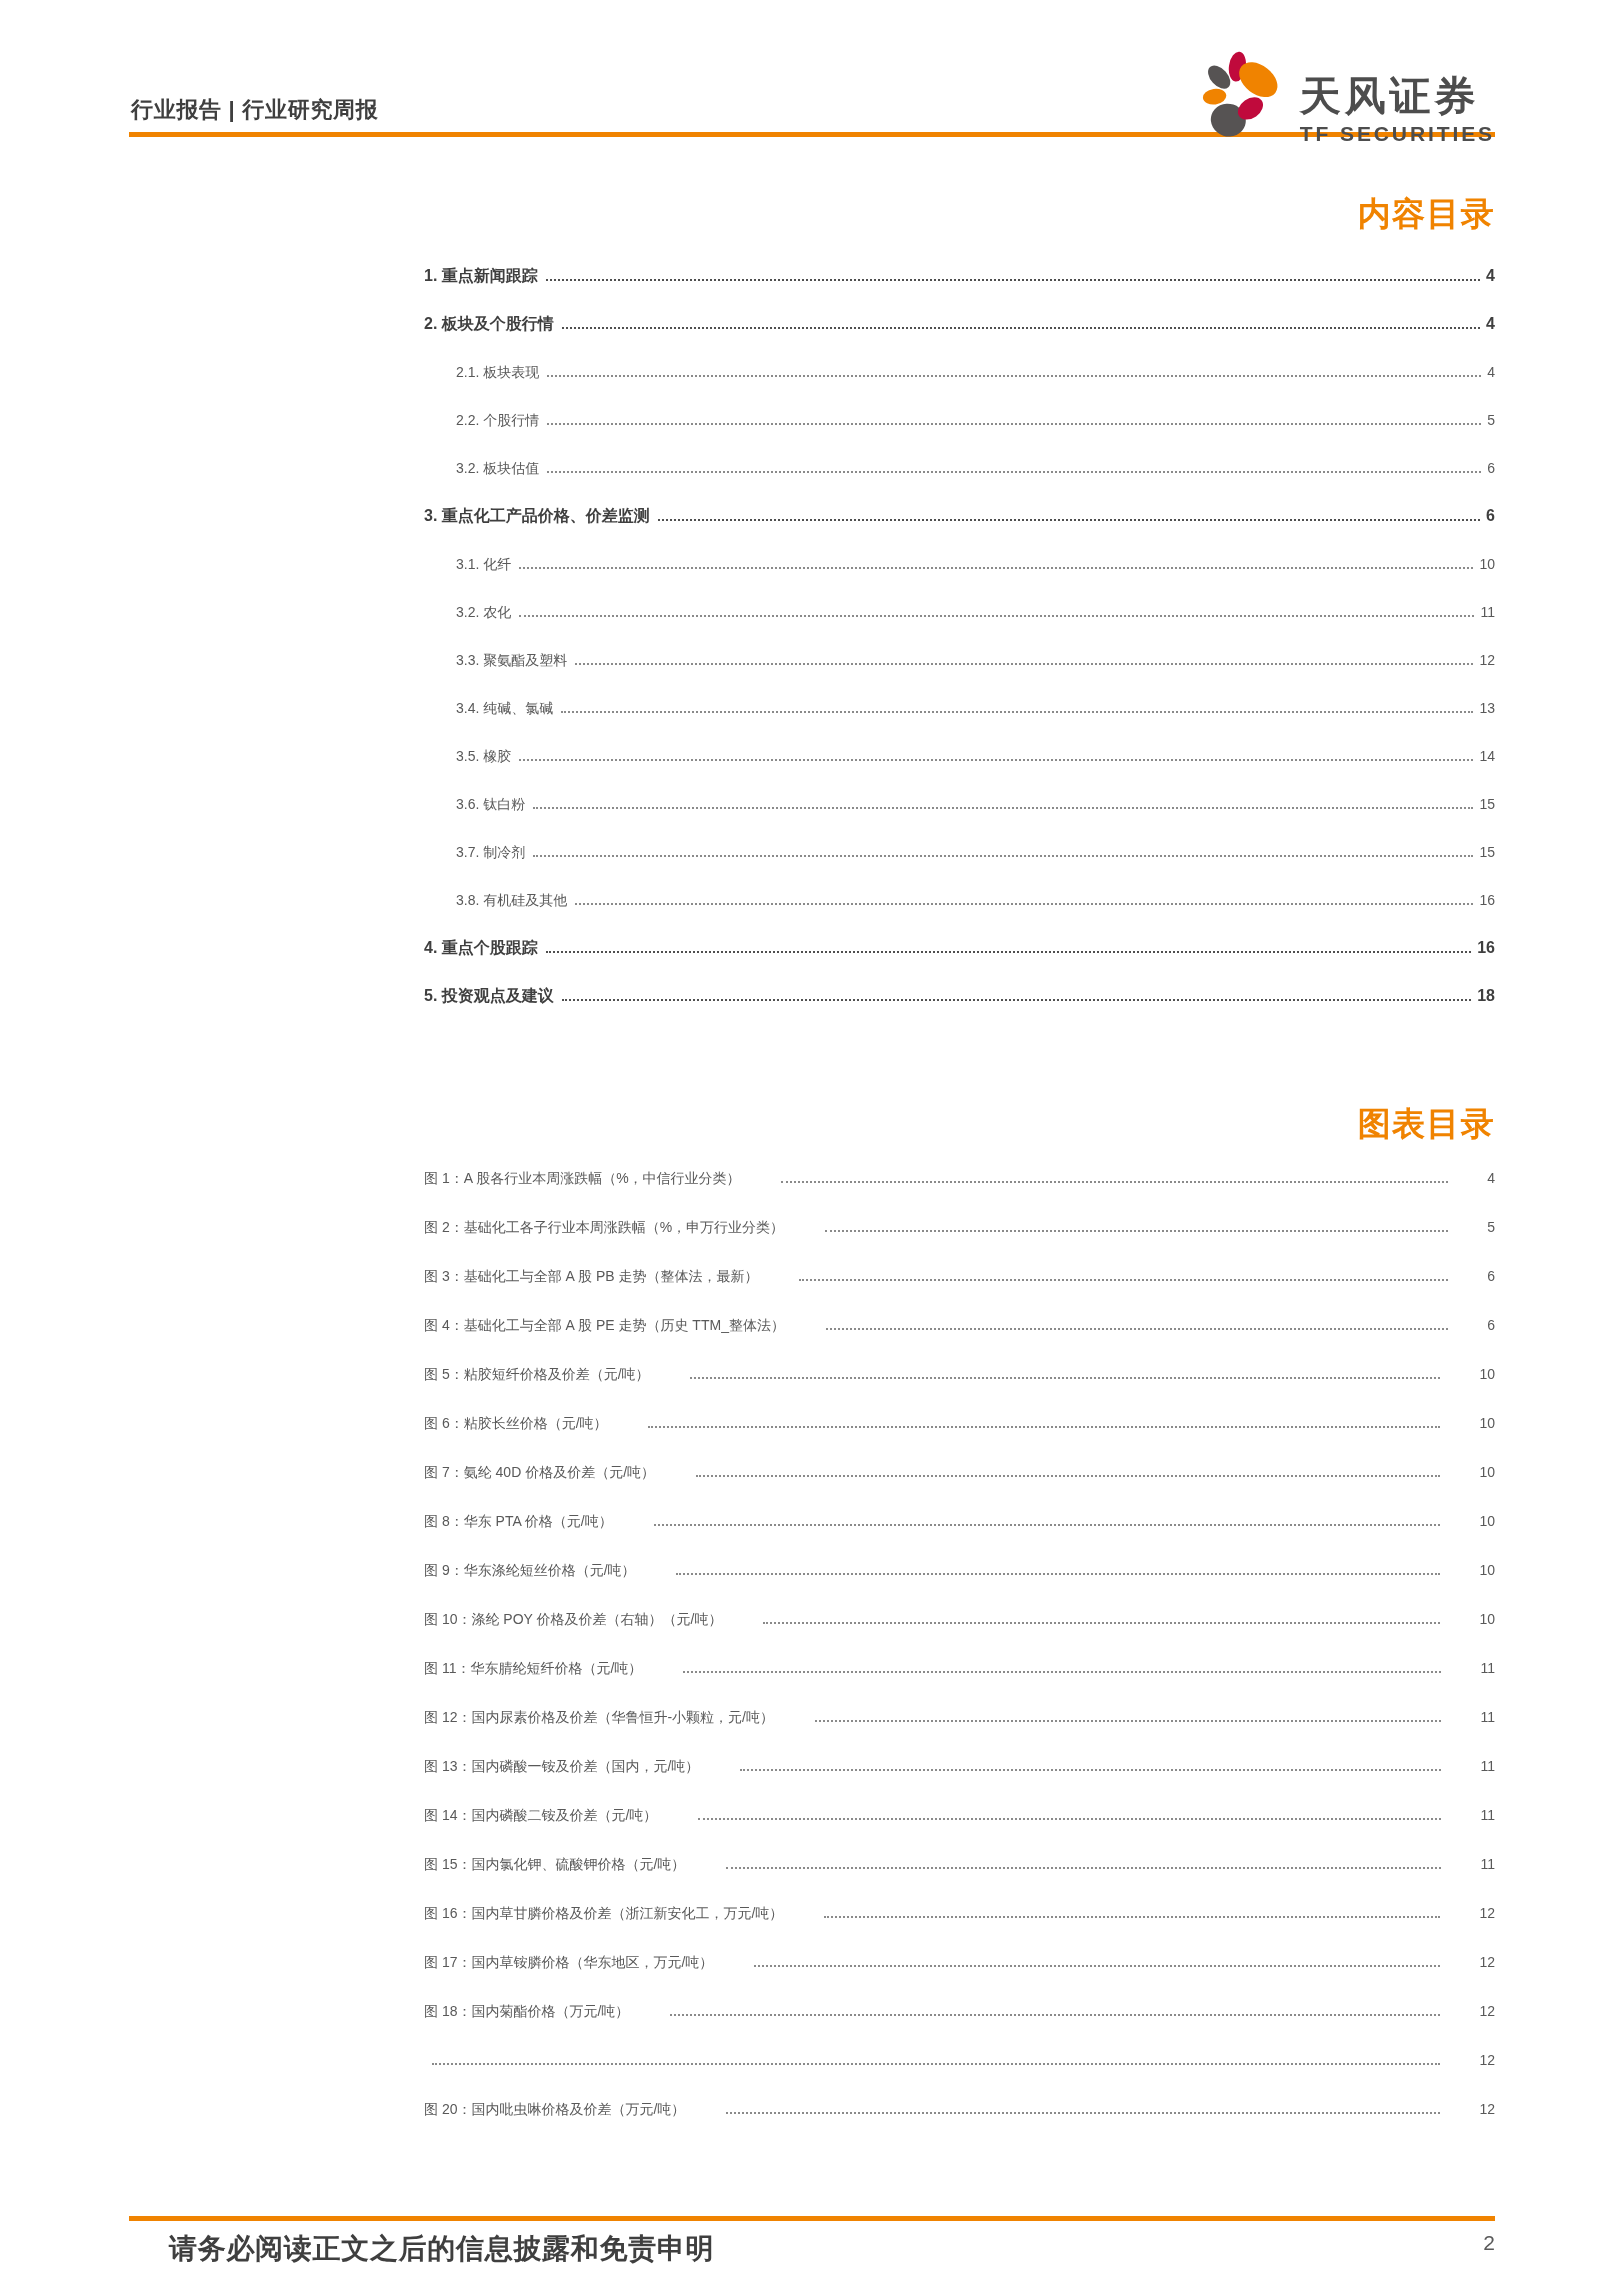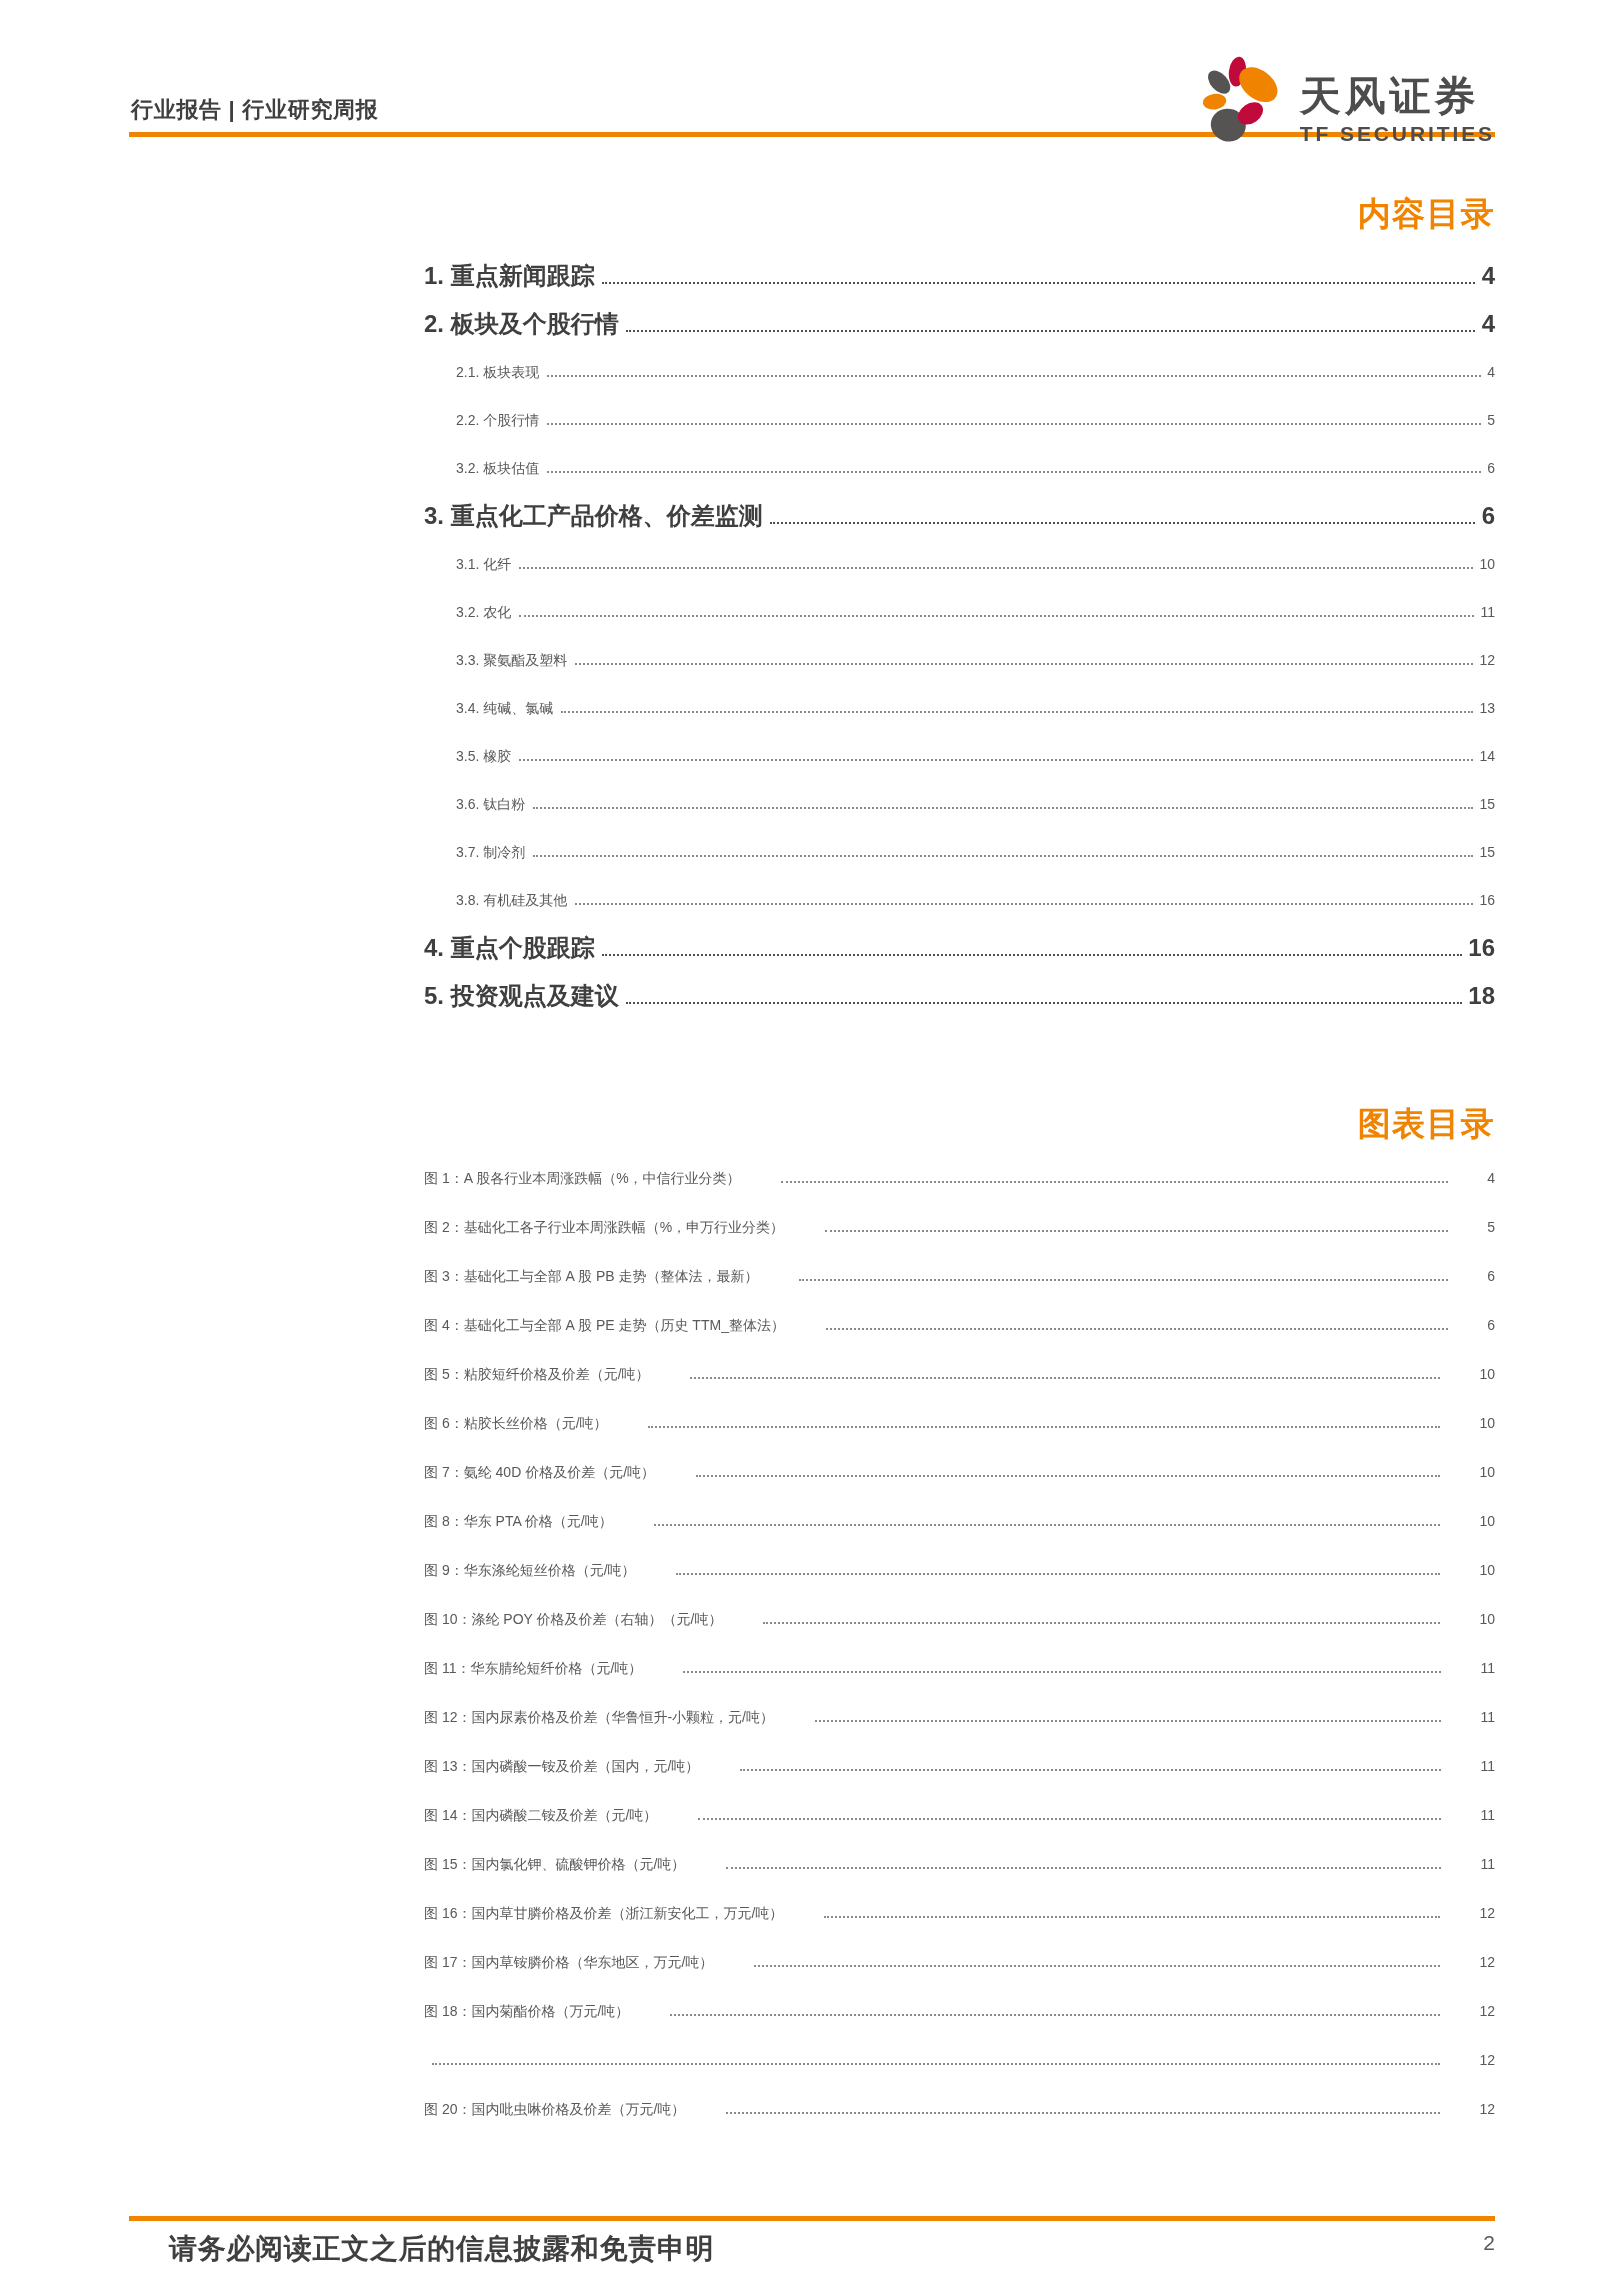--- a/index.html
+++ b/index.html
@@ -26,21 +26,21 @@
   }
   .rule{
     position:absolute;left:129px;width:1366px;height:5.2px;
     background:var(--accent);
   }
   .rule.top{top:132px;}
   .rule.bottom{top:2216px;}
 
   .logo{
     position:absolute;top:51px;right:128px;
-    display:flex;align-items:flex-end;gap:18px;z-index:2;
+    display:flex;align-items:flex-start;gap:18px;z-index:2;
   }
   .logo-flower{width:80px;height:90px;display:block;}
   .logo-text{display:flex;flex-direction:column;margin-top:25px;}
   .logo-cn{
     font-size:41px;font-weight:700;color:#4D4D4D;
     letter-spacing:3.9px;line-height:1.0;white-space:nowrap;
   }
   .logo-en{
     font-size:21px;font-weight:700;color:#4D4D4D;
     letter-spacing:2.9px;margin-top:5.2px;white-space:nowrap;
@@ -63,21 +63,21 @@
   }
   .figures .row{height:49px;line-height:49px;gap:33px;}
   .row .label{white-space:nowrap;}
   .row .leader{
     flex:1;height:0;margin:0 6.5px 0 7.8px;
     border-bottom:2px dotted var(--leader);
     min-width:26px;
   }
   .row .pageno{white-space:nowrap;text-align:right;}
 
-  .row.level-1{font-weight:700;color:var(--ink-dark);font-size:24px;}
+  .row.level-1{font-weight:700;color:var(--ink-dark);font-size:16px;}
   .row.level-1 .leader{border-bottom:2.6px dotted var(--leader-bold);}
   .row.level-2{padding-left:32px;}
 
   
   .footer-disclaimer{
     position:absolute;left:169px;top:2230px;
     font-size:28px;font-weight:700;color:var(--ink-dark);
     letter-spacing:0.7px;white-space:nowrap;
   }
   .footer-page{

